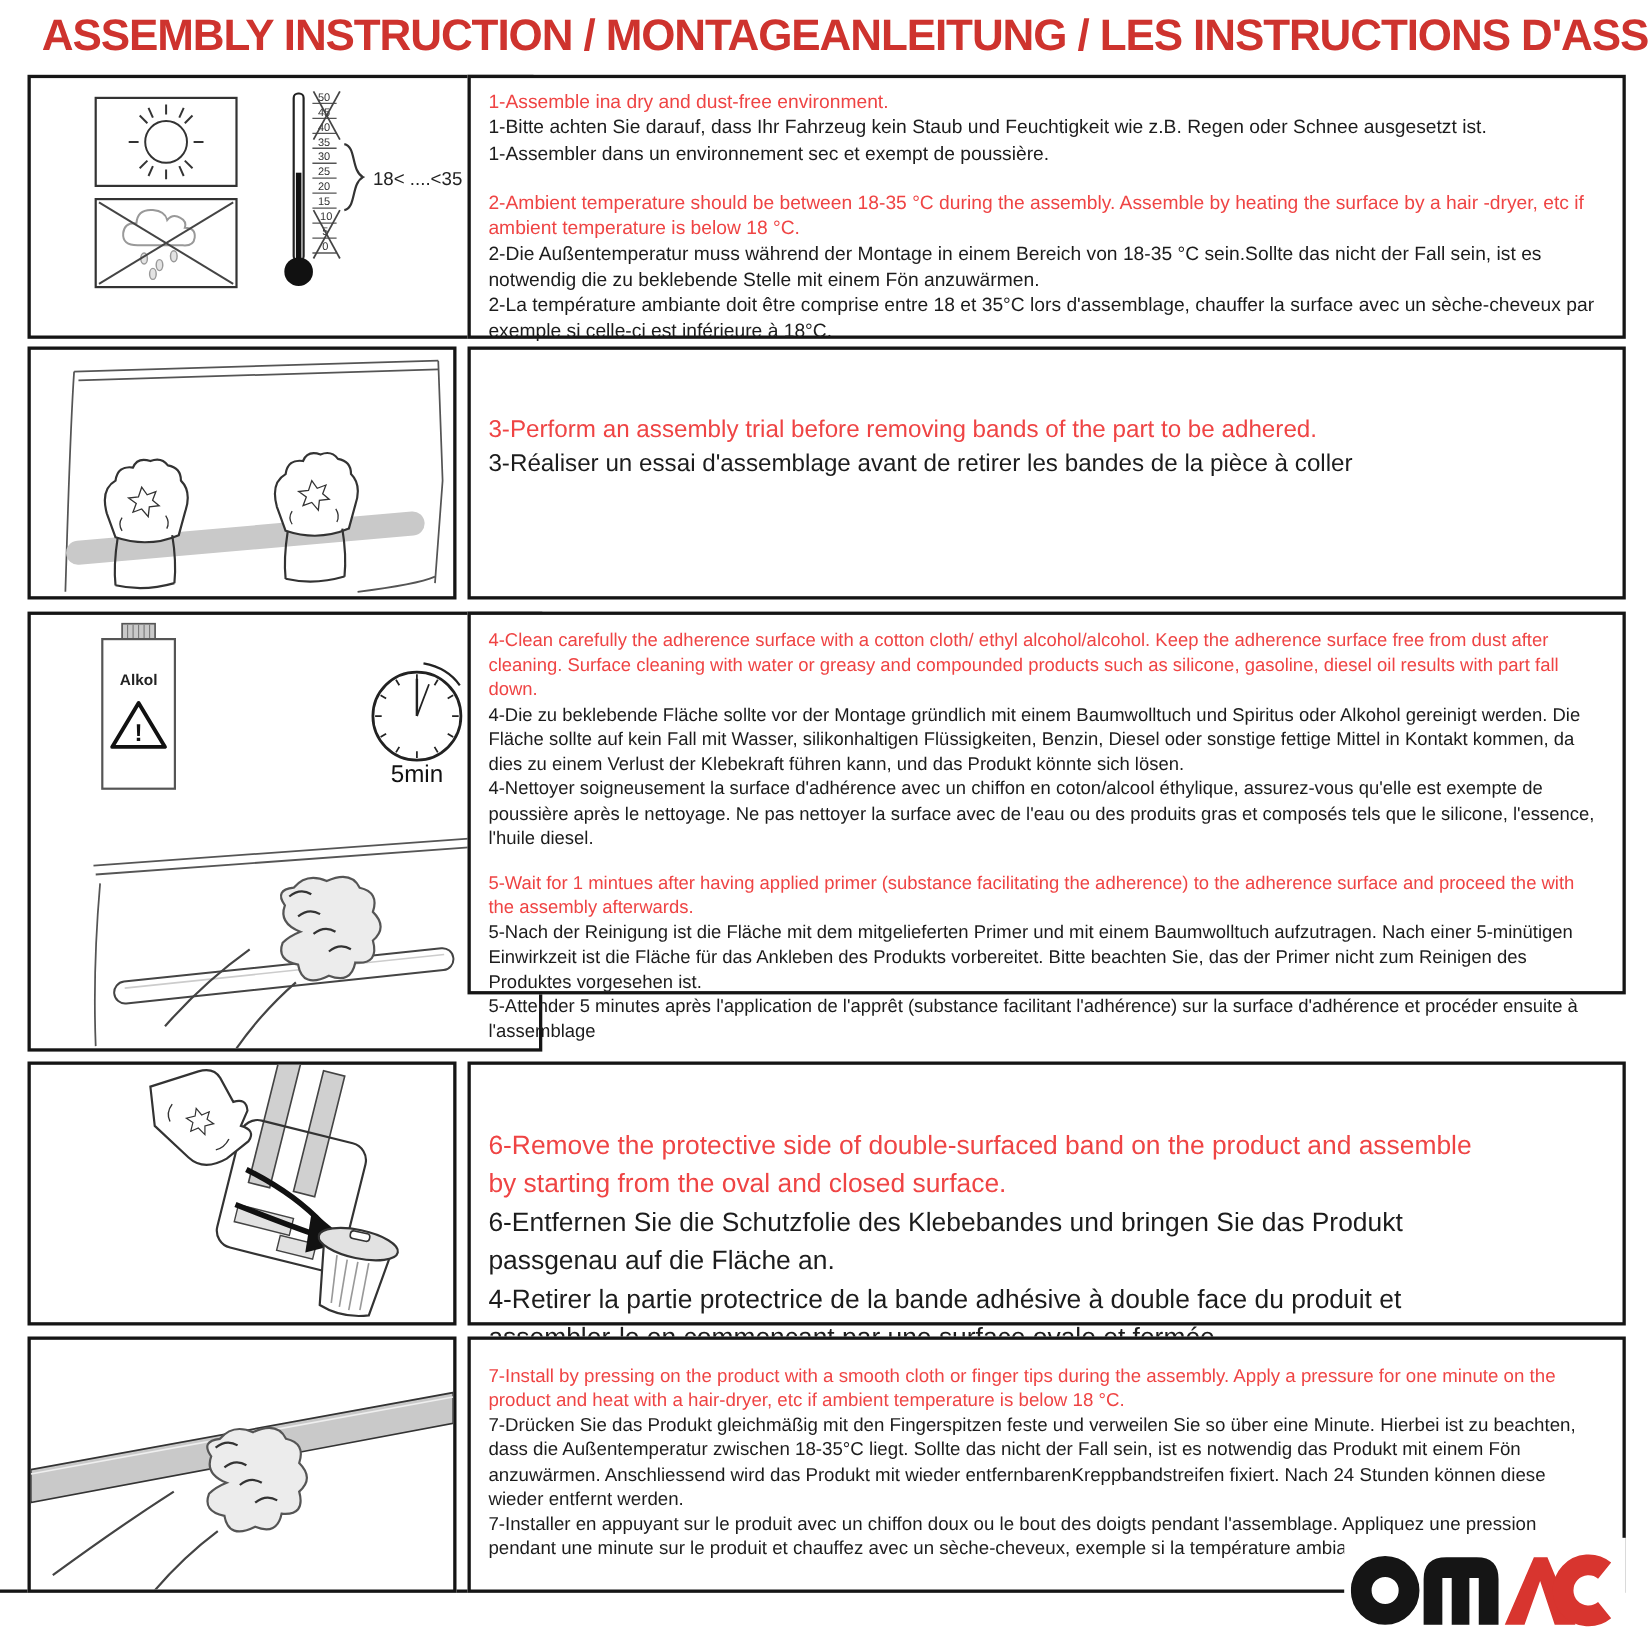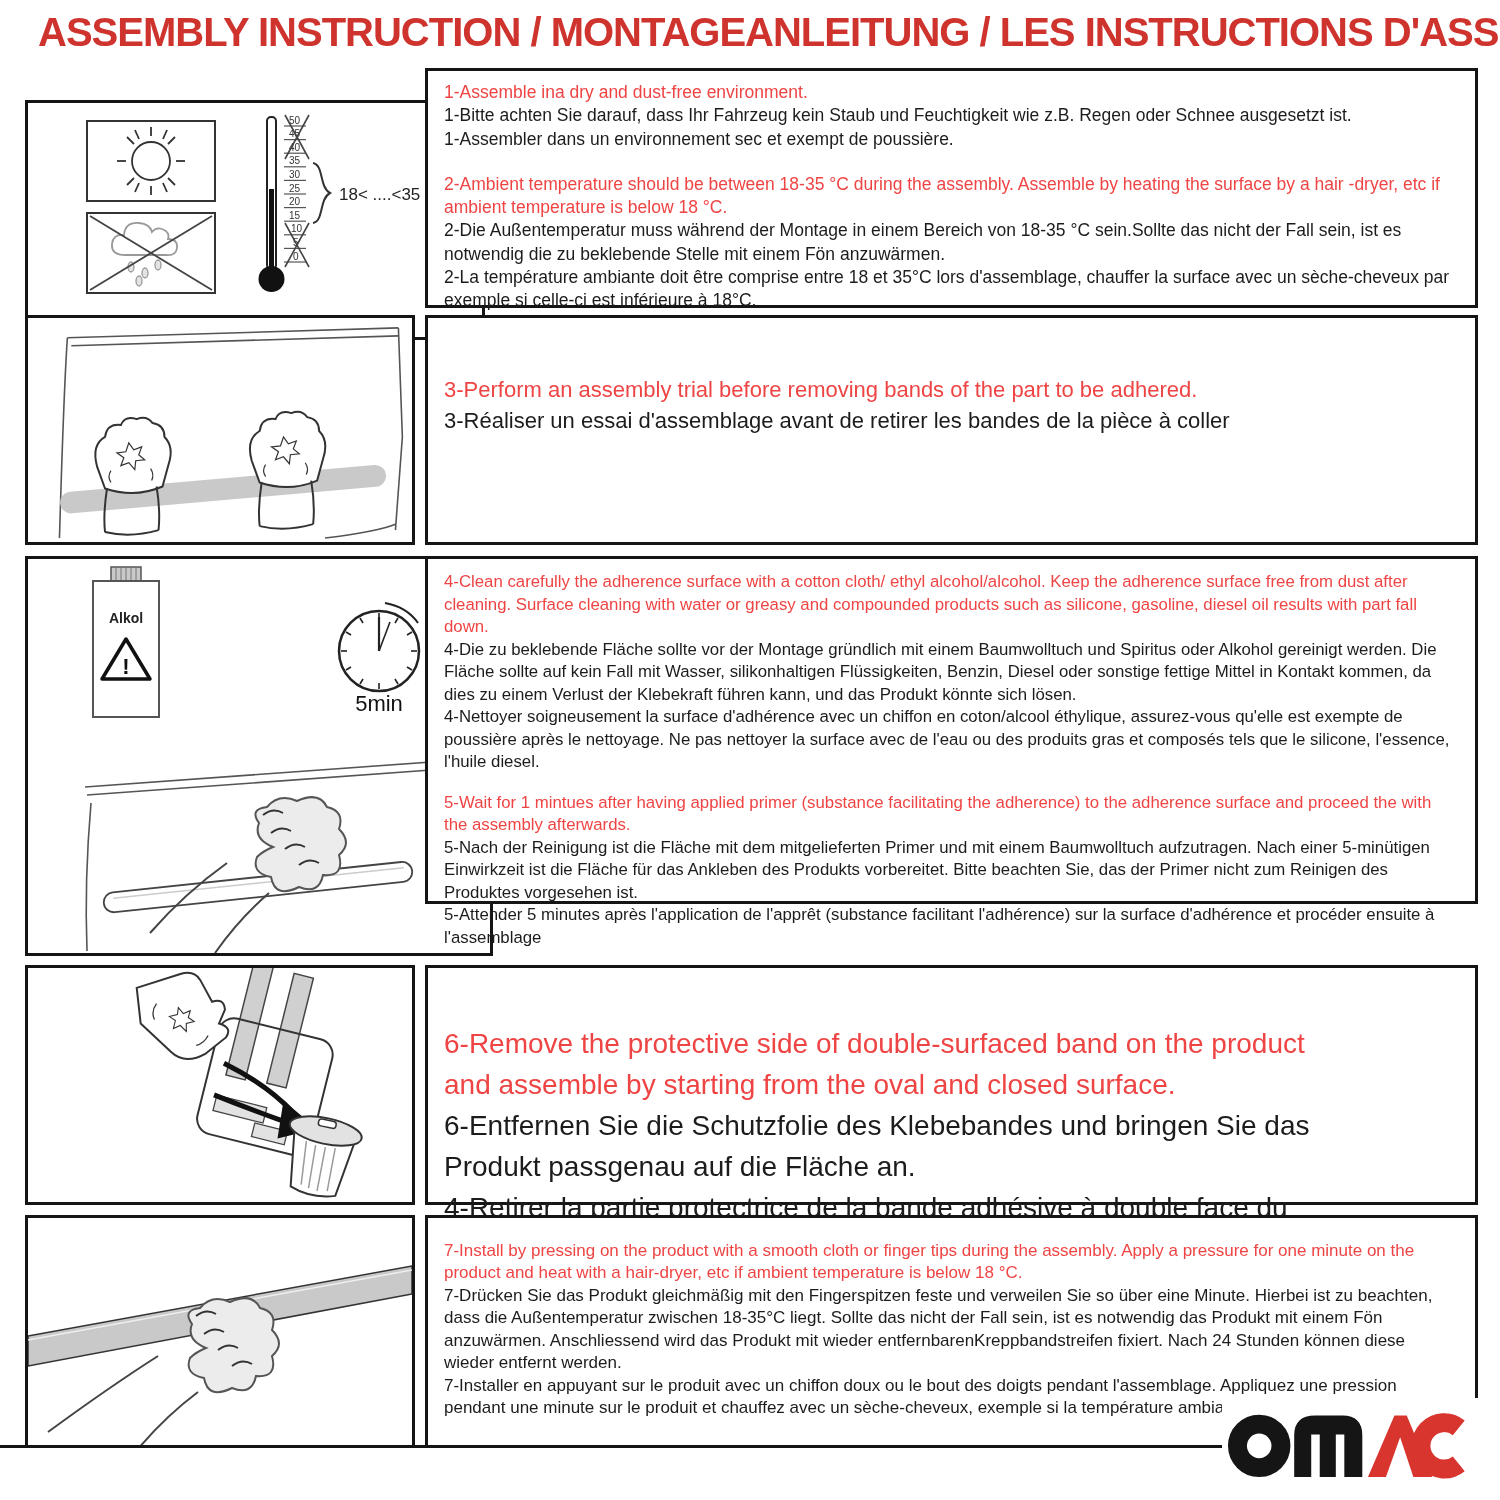--- a/index.html
+++ b/index.html
@@ -8,36 +8,36 @@
   .page-title{left:38px;top:10px;width:1440px;font-size:40px;font-weight:bold;letter-spacing:-1px;color:#ce332e;white-space:nowrap;}
   .box{border:3px solid #151515;background:#fff;}
   .illus{padding:0;}
   .illus svg{display:block;width:100%;height:100%;}
   .txt p{margin:0;}
   .txt .sp{height:22px;}
   .s12 p{font-size:17.5px;line-height:1.33;}
   .s3  p{font-size:22px;line-height:1.42;max-width:930px;}
   .s45 p{font-size:16.8px;line-height:1.34;}
   .s45 .sp{height:18px;}
-  .s6  p{font-size:28px;line-height:1.46;max-width:910px;}
+  .s6  p{font-size:24px;line-height:1.46;max-width:910px;}
   .s7  p{font-size:17px;line-height:1.32;}
   .b{font-weight:normal;color:#ef4444;}
   .bottom-rule{left:0;top:1445px;width:1232px;height:3px;background:#151515;}
   .logo-wrap{left:1222px;top:1398px;width:256px;height:90px;background:#fff;z-index:5;display:flex;align-items:center;justify-content:center;}
   .lnthin{stroke:#555;stroke-width:1.6;fill:none;}
   text{font-family:"Liberation Sans",sans-serif;}
 </style>
 </head>
 <body>
 
 <div class="abs page-title">ASSEMBLY INSTRUCTION / MONTAGEANLEITUNG / LES INSTRUCTIONS D'ASSEMBLAGE</div>
 
 <div class="abs bottom-rule"></div>
 
-<div class="abs box illus" style="left:25px;top:68px;width:460px;height:240px;margin-top:32px;">
+<div class="abs box illus" style="left:25px;top:68px;width:460px;height:240px;">
   <svg viewBox="0 0 384 234">
 
     <g>
       <rect x="24" y="18" width="128" height="80" fill="#fff" stroke="#333" stroke-width="2"></rect>
       <circle cx="88" cy="58" r="19" fill="none" stroke="#333" stroke-width="1.8"></circle>
       <g stroke="#333" stroke-width="1.8">
         <line x1="88" y1="33" x2="88" y2="24"></line>
           <line x1="88" y1="83" x2="88" y2="92"></line>
         <line x1="63" y1="58" x2="54" y2="58"></line>
           <line x1="113" y1="58" x2="122" y2="58"></line>

